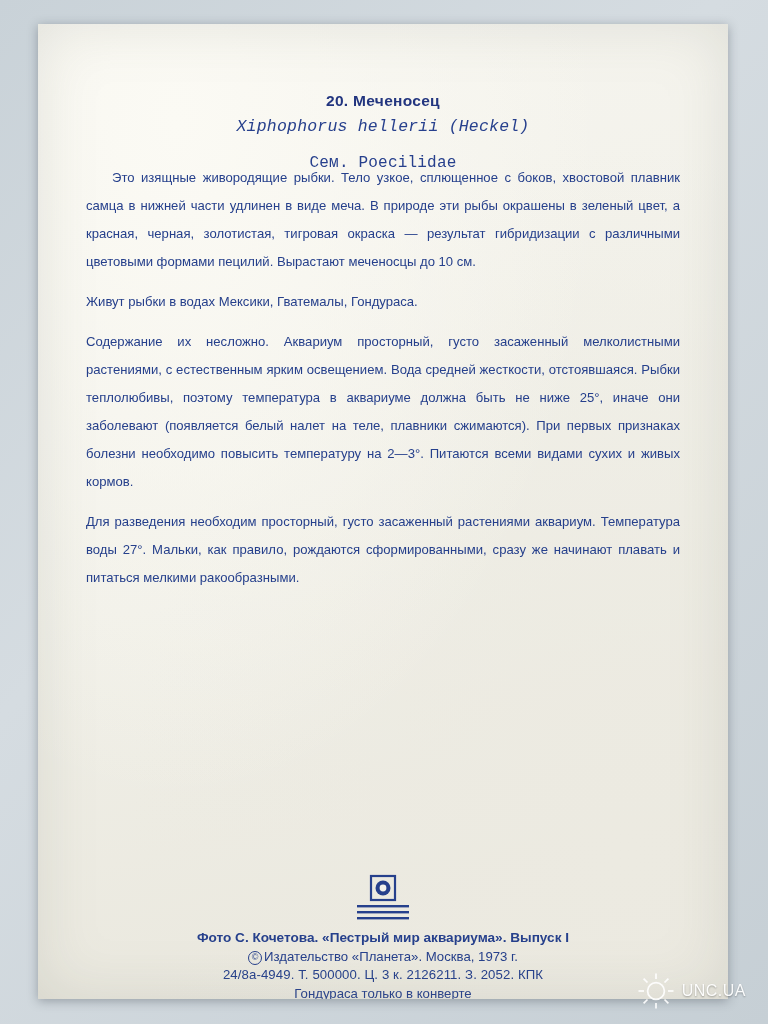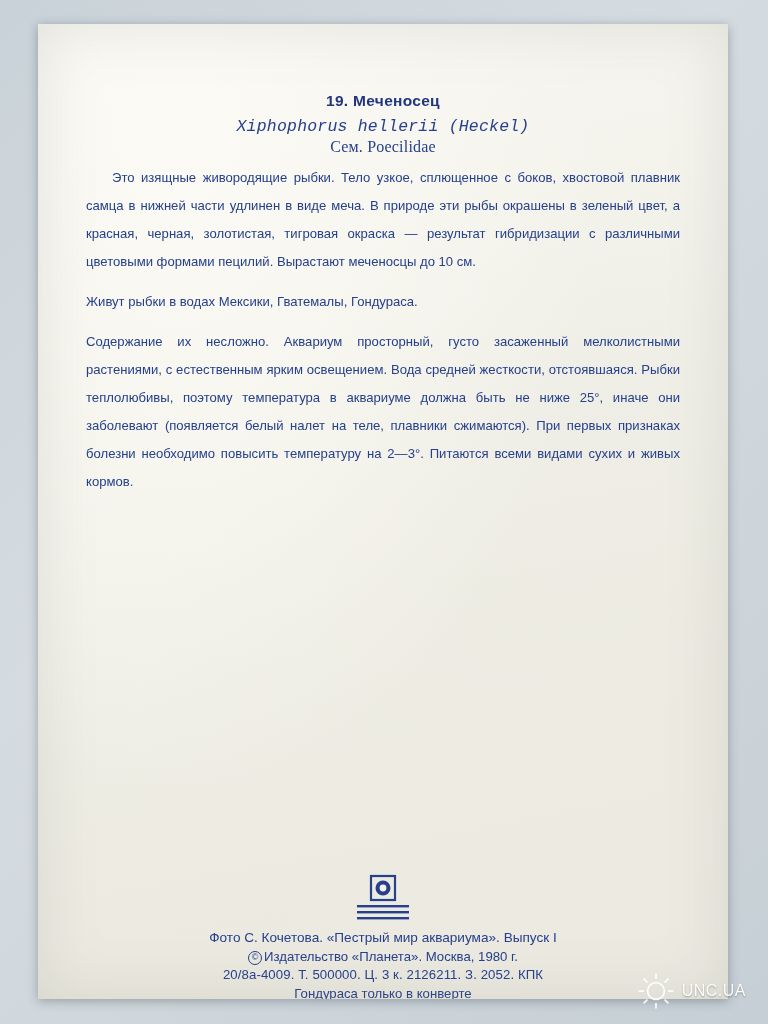--- a/index.html
+++ b/index.html
@@ -60,22 +60,22 @@
   }
   .title-latin {
     margin-top: 7px;
     font-family: Liberation Mono, monospace;
     font-style: italic;
     font-size: 16.5px;
     letter-spacing: 0.2px;
     color: #27408d;
   }
   .title-family {
-    margin-top: 2px;
-    font-family: Liberation Serif, serif;
+    margin-top: 18px;
+    font-family: Liberation Mono, monospace;
     font-size: 16px;
     letter-spacing: 0.2px;
     color: #27408d;
   }
 
   
   .body-text {
     position: absolute;
     left: 48px;
     width: 594px;
@@ -112,21 +112,21 @@
     position: absolute;
     left: 0;
     right: 0;
     top: 905px;
     text-align: center;
     color: #26408c;
     font-family: "Liberation Sans", sans-serif;
     font-size: 13.2px;
     line-height: 18.6px;
   }
-  .footer .line1 { font-weight: normal; font-size: 13.6px; }
+  .footer .line1 { font-weight: bold; font-size: 13.6px; }
   .footer .line2 { }
   .footer .line3 { letter-spacing: 0.1px; }
   .footer .line4 { }
   .copy-mark {
     display: inline-block;
     width: 12px;
     height: 12px;
     border: 1px solid #26408c;
     border-radius: 50%;
     font-size: 9px;
@@ -162,48 +162,49 @@
   }
 </style>
 </head>
 <body>
 
 <div class="scene">
 
   <div class="card">
 
     <div class="title-block">
-      <div class="title-main">19. Меченосец</div>
+      <div class="title-main">20. Меченосец</div>
       <div class="title-latin">Xiphophorus hellerii (Heckel)</div>
       <div class="title-family">Сем. Poecilidae</div>
     </div>
 
     <div class="body-text">
       <p class="indent">Это изящные живородящие рыбки. Тело узкое, сплющенное с боков, хвостовой плавник самца в нижней части удлинен в виде меча. В природе эти рыбы окрашены в зеленый цвет, а красная, черная, золотистая, тигровая окраска — результат гибридизации с различными цветовыми формами пецилий. Вырастают меченосцы до 10 см.</p>
       <p>Живут рыбки в водах Мексики, Гватемалы, Гондураса.</p>
       <p>Содержание их несложно. Аквариум просторный, густо засаженный мелколистными растениями, с естественным ярким освещением. Вода средней жесткости, отстоявшаяся. Рыбки теплолюбивы, поэтому температура в аквариуме должна быть не ниже 25°, иначе они заболевают (появляется белый налет на теле, плавники сжимаются). При первых признаках болезни необходимо повысить температуру на 2—3°. Питаются всеми видами сухих и живых кормов.</p>
+      <p>Для разведения необходим просторный, густо засаженный растениями аквариум. Температура воды 27°. Мальки, как правило, рождаются сформированными, сразу же начинают плавать и питаться мелкими ракообразными.</p>
     </div>
 
     <div class="logo">
       <svg width="56" height="46" viewBox="0 0 56 46" aria-hidden="true">
         <rect x="16" y="2" width="24" height="24" fill="none" stroke="#26408c" stroke-width="2.2"></rect>
         <circle cx="28" cy="14" r="7.5" fill="#26408c"></circle>
         <circle cx="28" cy="14" r="3.4" fill="#f3f2ec"></circle>
         <rect x="2" y="31" width="52" height="2.4" fill="#26408c"></rect>
         <rect x="2" y="37" width="52" height="2.4" fill="#26408c"></rect>
         <rect x="2" y="43" width="52" height="2.4" fill="#26408c"></rect>
       </svg>
     </div>
 
     <div class="footer">
       <div class="line1">Фото С. Кочетова. «Пестрый мир аквариума». Выпуск I</div>
       <div class="line2">
-        <span class="copy-mark">©</span><span>Издательство «Планета». Москва, 1980 г.</span>
+        <span class="copy-mark">©</span><span>Издательство «Планета». Москва, 1973 г.</span>
       </div>
-      <div class="line3">20/8а-4009. Т. 500000. Ц. 3 к. 2126211. З. 2052. КПК</div>
+      <div class="line3">24/8а-4949. Т. 500000. Ц. 3 к. 2126211. З. 2052. КПК</div>
       <div class="line4">Гондураса только в конверте</div>
     </div>
 
   </div>
 
   <div class="watermark">
     <div class="wm-sun">
       <svg width="38" height="38" viewBox="0 0 38 38" aria-hidden="true">
         <g stroke="#ffffff" stroke-width="1.7">
           <circle cx="19" cy="19" r="8.4" fill="none"></circle>

